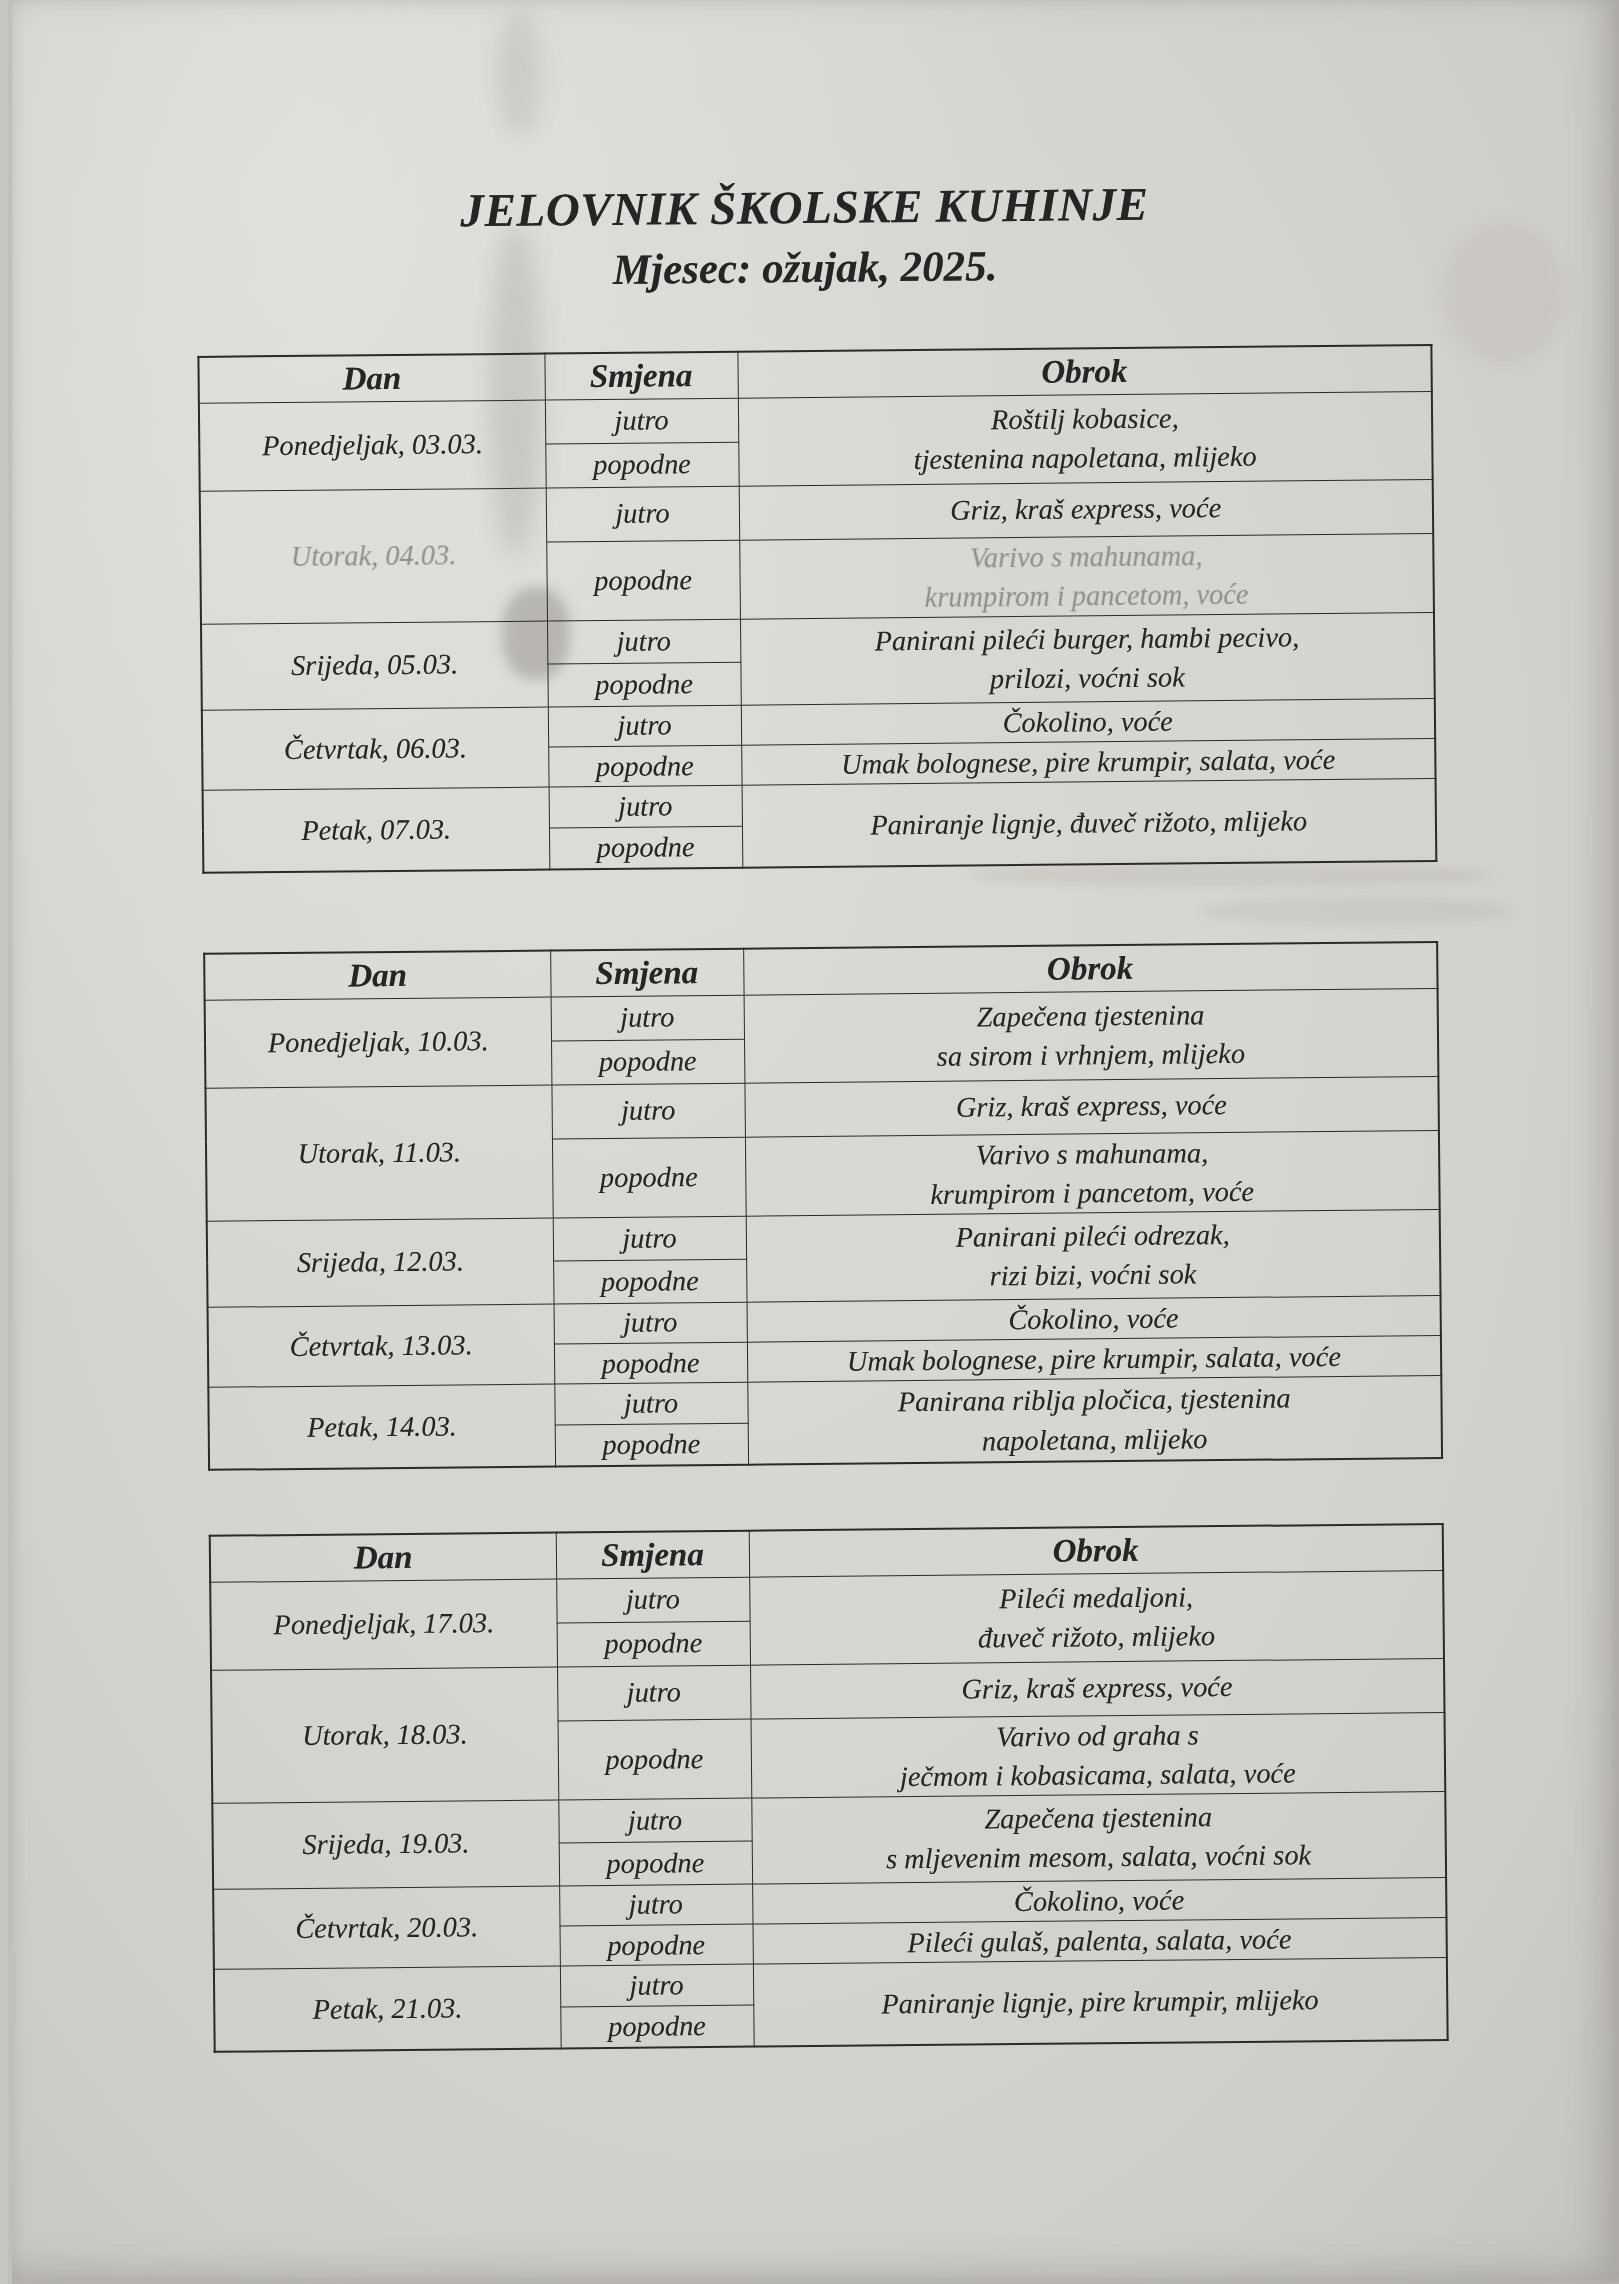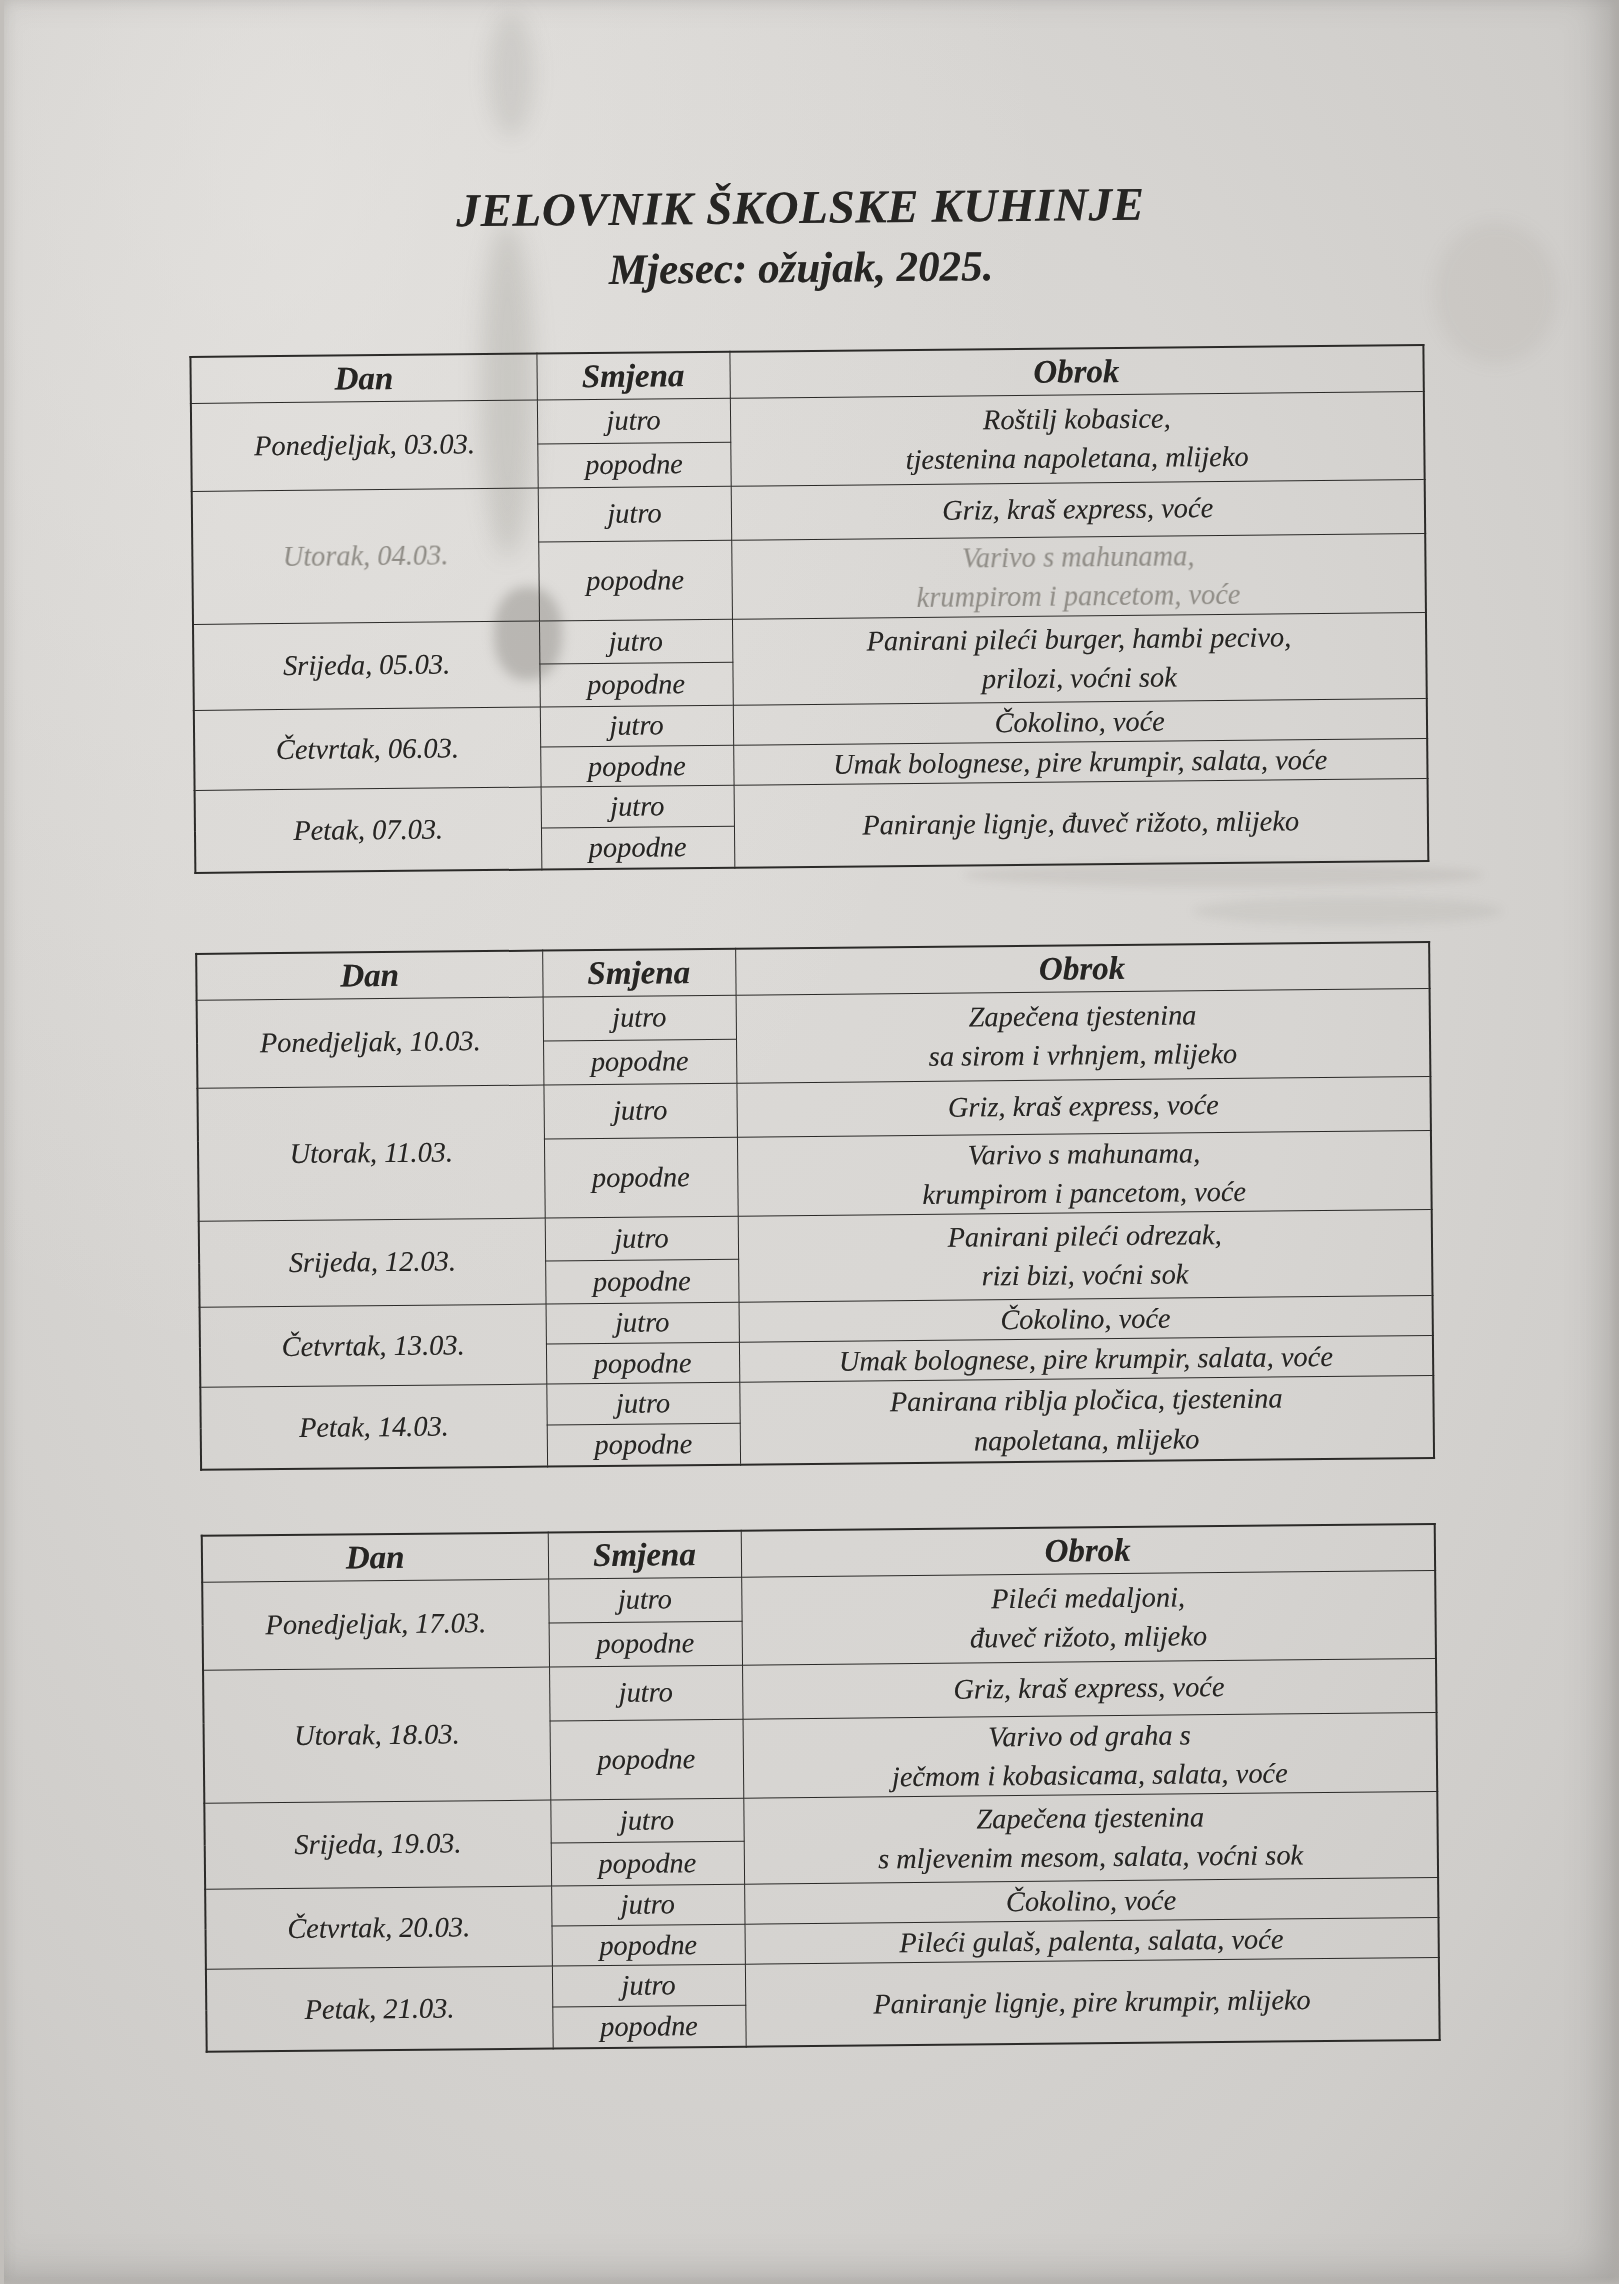--- a/index.html
+++ b/index.html
@@ -10,20 +10,21 @@
     width:1619px;height:2284px;position:relative;overflow:hidden;
     background:#c8c6c3;
     font-family:"Liberation Serif","DejaVu Serif",serif;
   }
   #paper{
     position:absolute;inset:0;
     background:
       radial-gradient(ellipse at 18% 8%, rgba(236,234,231,0.55) 0%, rgba(236,234,231,0) 40%),
       radial-gradient(ellipse at 45% 40%, #dbd9d6 0%, var(--paper) 45%, #cfcdca 78%, #c5c3c0 100%);
     box-shadow: inset -16px -11px 37px rgba(92,90,86,0.28), inset 6.2px 0 11px rgba(120,118,114,0.14);
+    margin-left: 8px;
   }
   .edge-right{position:absolute;top:0;right:0;width:10px;height:100%;background:linear-gradient(to right, rgba(150,147,142,0), #aeaba7);}
   .edge-bottom{position:absolute;left:0;bottom:0;width:100%;height:7.4px;background:linear-gradient(to bottom, rgba(150,147,142,0), #b6b3af);}
   .edge-left{position:absolute;top:0;left:0;width:3.7px;height:100%;background:#c2bfbb;}
 
   #content{position:absolute;inset:0;transform:rotate(-0.55deg);transform-origin:50% 50%;}
 
   .titles{position:absolute;top:180px;left:0;width:100%;text-align:center;color:var(--ink);}
   .title1{font-size:47px;font-weight:bold;font-style:italic;letter-spacing:0.6px;
           text-shadow:0 0 0.6px rgba(40,38,35,0.45);}

